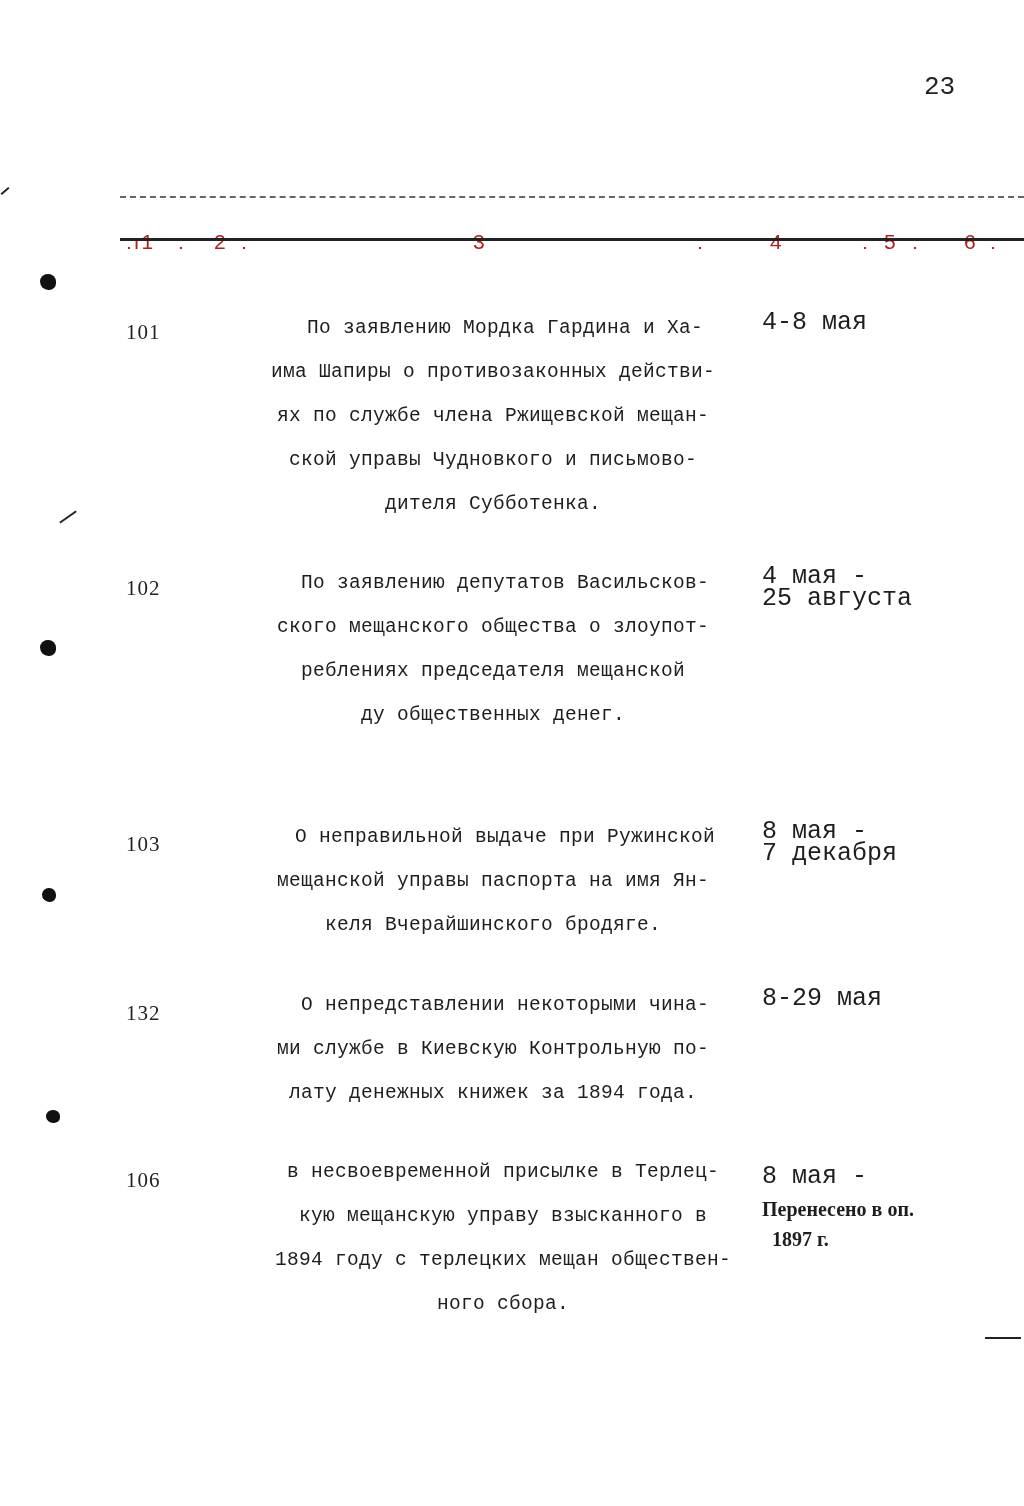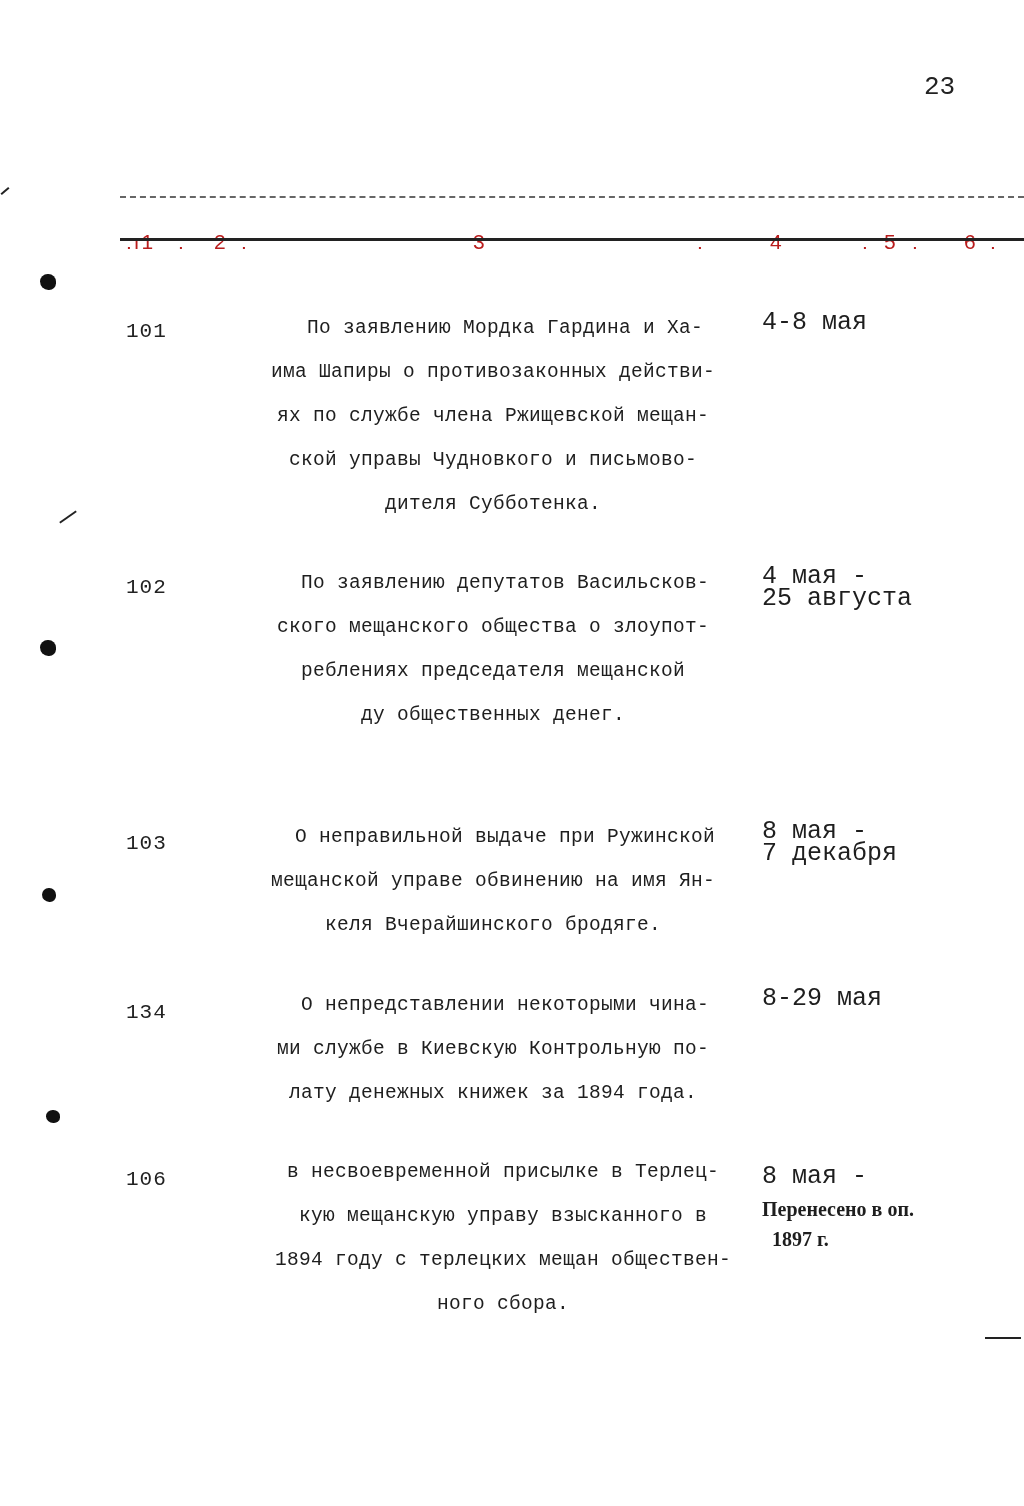--- a/index.html
+++ b/index.html
@@ -49,21 +49,21 @@
       color: #b91c1c;
       margin-top: 22px;
     }
     .header-row span {
       position: absolute;
       top: 0;
     }
     .entry-num {
       position: absolute;
       left: 126px;
-      font-family: Liberation Mono, monospace;
+      font-family: Liberation Serif, serif;
       font-size: 21px;
       color: #222;
       letter-spacing: 1px;
     }
     .entry-text {
       position: absolute;
       left: 243px;
       width: 500px;
       font-size: 19.5px;
       line-height: 44px;
@@ -149,29 +149,29 @@
       <span class="line">ду общественных денег.</span>
     </div>
     <div class="entry-date" style="top:566px">4 мая -
 25 августа</div>
   </div>
 
   <div>
     <div class="entry-num" style="top:832px">103</div>
     <div class="entry-text" style="top:815px">
       <span class="line">  О неправильной выдаче при Ружинской</span>
-      <span class="line">мещанской управе обвинению на имя Ян-</span>
+      <span class="line">мещанской управы паспорта на имя Ян-</span>
       <span class="line">келя Вчерайшинского бродяге.</span>
     </div>
     <div class="entry-date" style="top:821px">8 мая -
 7 декабря</div>
   </div>
 
   <div>
-    <div class="entry-num" style="top:1001px">134</div>
+    <div class="entry-num" style="top:1001px">132</div>
     <div class="entry-text" style="top:983px">
       <span class="line">  О непредставлении некоторыми чина-</span>
       <span class="line">ми службе в Киевскую Контрольную по-</span>
       <span class="line">лату денежных книжек за 1894 года.</span>
     </div>
     <div class="entry-date" style="top:988px">8-29 мая</div>
   </div>
 
   <div>
     <div class="entry-num" style="top:1168px">106</div>

